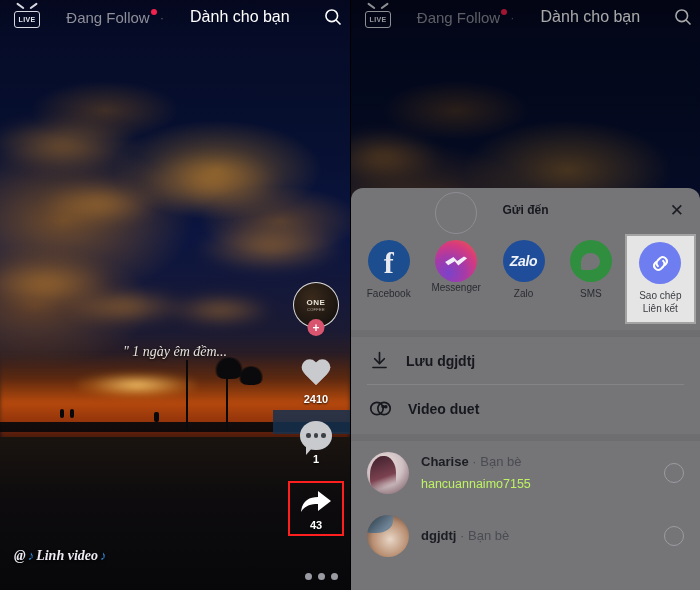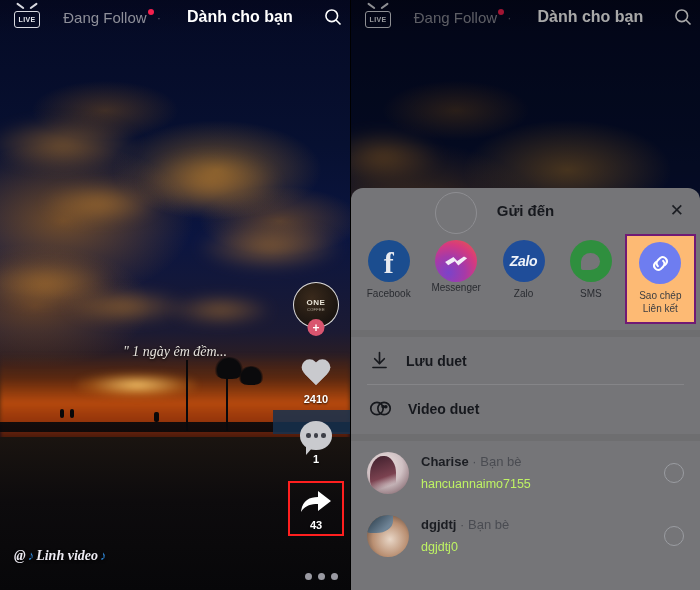--- a/index.html
+++ b/index.html
@@ -77,21 +77,21 @@
   }
   .live-ico .tv span { font-size: 7px; font-weight: 700; color: #e4e5ea; letter-spacing: .3px; }
   .live-ico .ant1, .live-ico .ant2 {
     position: absolute; top: -1px; width: 9px; height: 1.6px; background: #d8d9e0; border-radius: 1px;
   }
   .live-ico .ant1 { left: 2px; transform: rotate(36deg); }
   .live-ico .ant2 { right: 2px; transform: rotate(-36deg); }
 
   .nav-tabs { flex: 1; display: flex; align-items: center; justify-content: center; gap: 10px; }
   .nav-tab { font-size: 15px; color: #8e8f99; position: relative; white-space: nowrap; }
-  .nav-tab.active { color: #fff; font-weight: bold; font-size: 16px; margin-left: 16px; }
+  .nav-tab.active { color: #fff; font-weight: normal; font-size: 16px; margin-left: 16px; }
   .dot-red {
     position: absolute; top: 0px; right: -7px;
     width: 6px; height: 6px; border-radius: 50%; background: #f4204e;
   }
   .nav-sep { color: #5d5e69; font-size: 13px; }
   .search-ico { width: 34px; display: flex; align-items: center; justify-content: center; }
 
   
   .rail {
     position: absolute; right: 6px; top: 282px; width: 56px; z-index: 15;
@@ -156,31 +156,31 @@
   .dim { position: absolute; inset: 0; background: rgba(0,0,0,.34); z-index: 25; }
   .sheet {
     position: absolute; left: 0; right: 0; bottom: 0; top: 188px; z-index: 30;
     background: #757578; border-radius: 12px 12px 0 0;
     display: flex; flex-direction: column;
   }
   .sheet-head {
     height: 44px; display: flex; align-items: center; justify-content: center;
     position: relative; flex: none;
   }
-  .sheet-title { font-size: 15px; font-weight: bold; color: #16181d; }
+  .sheet-title { font-size: 12px; font-weight: bold; color: #16181d; }
   .sheet-close {
     position: absolute; right: 16px; top: 50%; transform: translateY(-50%);
     font-size: 17px; color: #1b1d22; line-height: 1; cursor: default;
   }
   .apps { display: flex; padding: 2px 4px 6px; flex: none; }
   .app {
     flex: 1; display: flex; flex-direction: column; align-items: center; gap: 6px;
     padding: 6px 0 7px; position: relative;
   }
-  .app.highlight { background: #fdba74; border: 2px solid #701a75; }
+  .app.highlight { background: #e5e5e5; border: 2px solid #a3a3a3; }
   .app-ico { width: 42px; height: 42px; border-radius: 50%; position: relative;
     display: flex; align-items: center; justify-content: center; overflow: hidden; }
   .app-label { font-size: 10px; color: #2a2c31; text-align: center; line-height: 1.25; }
   .app.highlight .app-label { color: #3b3d42; }
 
   .ico-fb { background: #1b4d8f; }
   .ico-fb span { color: #e8eaf0; font-size: 30px; font-weight: bold;
     font-family: "Liberation Serif", serif; line-height: 1; margin-top: 4px; }
   .ico-msg { background: radial-gradient(circle at 32% 78%, #7b43c9 0%, #a63aa8 38%, #d63a7e 66%, #e8623f 100%); }
   .ico-msg .bolt { width: 22px; height: 14px; position: relative; }
@@ -412,21 +412,21 @@
 
       <div class="thick-div"></div>
 
       <div class="rows">
         <div class="row">
           <svg width="21" height="21" viewBox="0 0 24 24" fill="none" stroke="#16181d" stroke-width="1.9" stroke-linecap="round">
             <line x1="12" y1="3" x2="12" y2="15"></line>
             <polyline points="6.5,10 12,15.5 17.5,10"></polyline>
             <line x1="4.5" y1="20" x2="19.5" y2="20"></line>
           </svg>
-          <div class="row-label">Lưu duet</div>
+          <div class="row-label">Lưu dgjdtj</div>
         </div>
         <div class="row-div"></div>
         <div class="row">
           <svg width="23" height="21" viewBox="0 0 26 22" fill="none" stroke="#16181d" stroke-width="1.9">
             <circle cx="9" cy="11" r="7"></circle>
             <circle cx="17" cy="11" r="7"></circle>
             <circle cx="16" cy="9" r="1.1" fill="#16181d"></circle>
             <circle cx="19" cy="9" r="1.1" fill="#16181d"></circle>
           </svg>
           <div class="row-label">Video duet</div>
@@ -450,20 +450,19 @@
         </div>
 
         <div class="contact">
           <div class="c-avatar c-av2"></div>
           <div class="c-text">
             <div class="c-line1">
               <b>dgjdtj</b>
               <span class="rel">·</span>
               <span class="rel">Bạn bè</span>
             </div>
-            <div class="c-line2">dgjdtj0</div>
           </div>
           <div class="c-check"></div>
         </div>
       </div>
     </div>
   </div>
 </div>
 
 </body></html>

